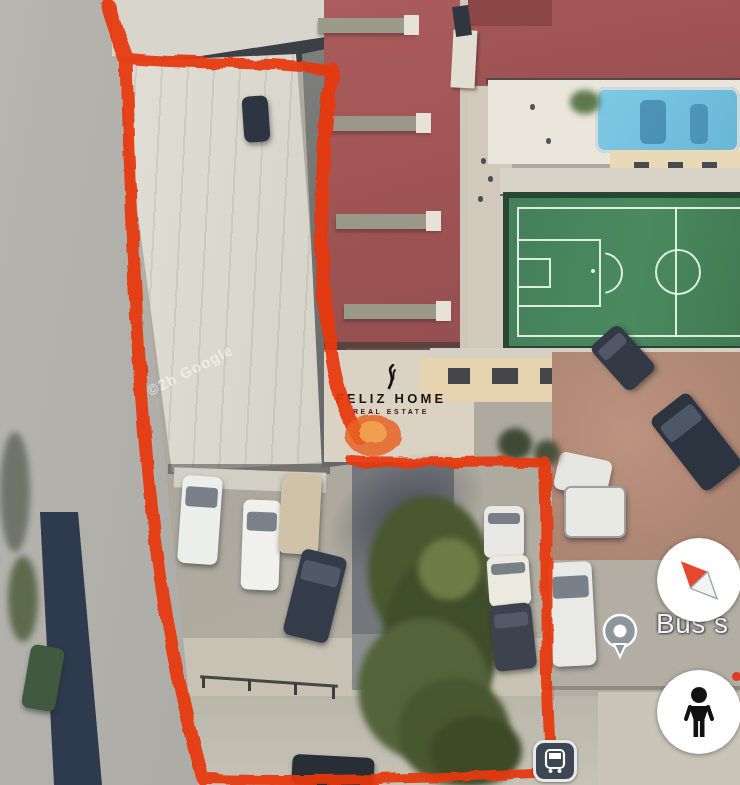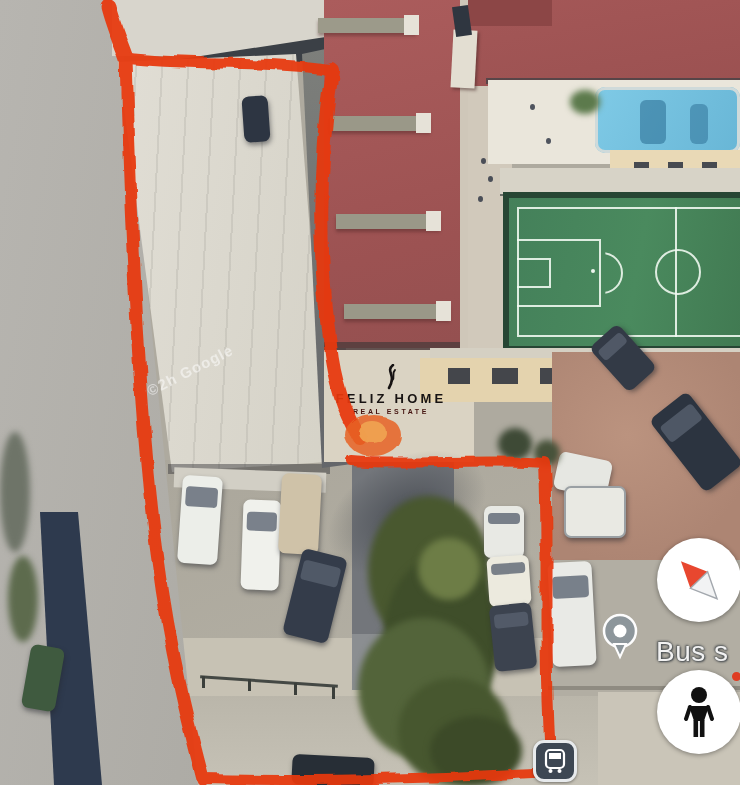--- a/index.html
+++ b/index.html
@@ -197,21 +197,21 @@
       <ellipse cx="374" cy="436" rx="28" ry="21" fill="#e85a18" opacity="0.85"></ellipse>
       <ellipse cx="372" cy="432" rx="14" ry="11" fill="#f2a24a" opacity="0.9"></ellipse>
     </g>
   </svg>
 
   <svg class="abs" width="46" height="60" viewBox="-23 -26 46 60" style="left:597px;top:605px;">
     <circle cx="0" cy="0" r="16" fill="#8d969b" stroke="#fdfdfd" stroke-width="2.5"></circle>
     <path d="M-6,13 L0,26 L6,13 Z" fill="#8d969b" stroke="#fdfdfd" stroke-width="2"></path>
     <circle cx="0" cy="0" r="6.5" fill="#ffffff"></circle>
   </svg>
-  <div class="bus-label" style="left:656px;top:636px;">Bus s</div>
+  <div class="bus-label" style="left:656px;top:608px;">Bus s</div>
 
   <div class="transit-btn" style="left:533px;top:740px;">
     <svg width="28" height="28" viewBox="-14 -14 28 28">
       <rect x="-9" y="-11" width="18" height="18" rx="4" fill="none" stroke="#ffffff" stroke-width="2.2"></rect>
       <rect x="-6" y="-8" width="12" height="6" fill="#ffffff"></rect>
       <circle cx="-4.5" cy="10" r="2" fill="#ffffff"></circle>
       <circle cx="4.5" cy="10" r="2" fill="#ffffff"></circle>
     </svg>
   </div>
 

